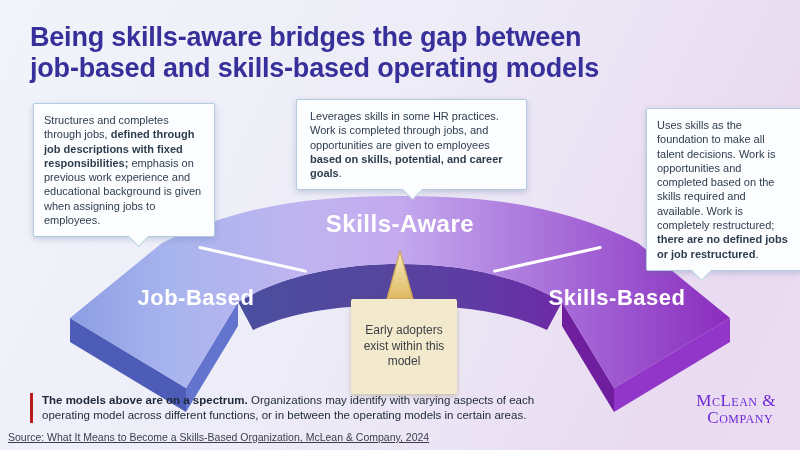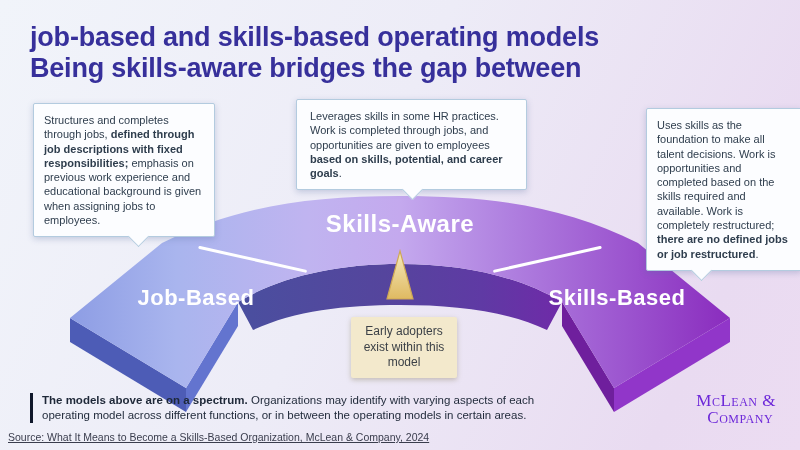--- a/index.html
+++ b/index.html
@@ -25,27 +25,27 @@
   .co-left{left:33px;top:103px;width:160px;}
   .co-mid{left:296px;top:99px;width:206px;padding-left:13px;}
   .co-right{left:646px;top:108px;width:134px;}
   .co-left .tail{left:calc(58% - 7px);}
   .co-mid .tail{left:calc(50% - 7px);}
   .co-right .tail{left:calc(35% - 7px);}
   .callout b{font-weight:700;}
   .arch-svg{position:absolute;left:0;top:0;}
   .seg-label{font-family:"Liberation Sans",sans-serif;font-weight:700;fill:#ffffff;letter-spacing:.5px;}
   .early-note{
-    position:absolute;left:351px;top:317px;width:98px;padding:7px 4px;
+    position:absolute;left:351px;top:299px;width:98px;padding:24px 4px;
     background:#f3e9cc;box-shadow:0 2px 5px rgba(120,110,70,.35);
     font-size:12px;line-height:1.3;color:#3c4147;text-align:center;border-radius:2px;
   }
   .footnote{
     position:absolute;left:30px;top:393px;width:498px;
-    border-left:3px solid #0f172a;padding-left:9px;
+    border-left:3px solid #b91c1c;padding-left:9px;
     font-size:11.5px;line-height:1.32;color:#1e2838;
   }
   .footnote b{font-weight:700;}
   .source{
     position:absolute;left:8px;top:431px;font-size:10.5px;color:#3a3d4d;text-decoration:underline;
   }
   .logo{
     position:absolute;right:24px;top:392px;
     font-family:"Liberation Serif",serif;font-variant:small-caps;
     font-size:17px;line-height:1.02;color:#6d28d9;letter-spacing:.5px;
@@ -99,22 +99,22 @@
   <line x1="594" y1="232" x2="501" y2="287" stroke="#ffffff" stroke-width="3" stroke-linecap="round" transform="rotate(18 548 259)"></line>
 
   <path d="M 400 251 L 413 299 L 387 299 Z" fill="url(#goldGrad)" stroke="#cfa855" stroke-width="1.2"></path>
 
   <text class="seg-label" x="196" y="305" font-size="22" text-anchor="middle">Job-Based</text>
   <text class="seg-label" x="400" y="232" font-size="24" text-anchor="middle">Skills-Aware</text>
   <text class="seg-label" x="617" y="305" font-size="22" text-anchor="middle">Skills-Based</text>
 </svg>
 
 <div class="title">
+  <div>Being skills-aware bridges the gap between</div>
   <div>job-based and skills-based operating models</div>
-  <div>Being skills-aware bridges the gap between</div>
 </div>
 
 <div class="callout co-left">
   <span>Structures and completes through jobs, </span><b>defined through job descriptions with fixed responsibilities;</b><span> emphasis on previous work experience and educational background is given when assigning jobs to employees.</span>
   <span class="tail"></span>
 </div>
 
 <div class="callout co-mid">
   <span>Leverages skills in some HR practices. Work is completed through jobs, and opportunities are given to employees </span><b>based on skills, potential, and career goals</b><span>.</span>
   <span class="tail"></span>

